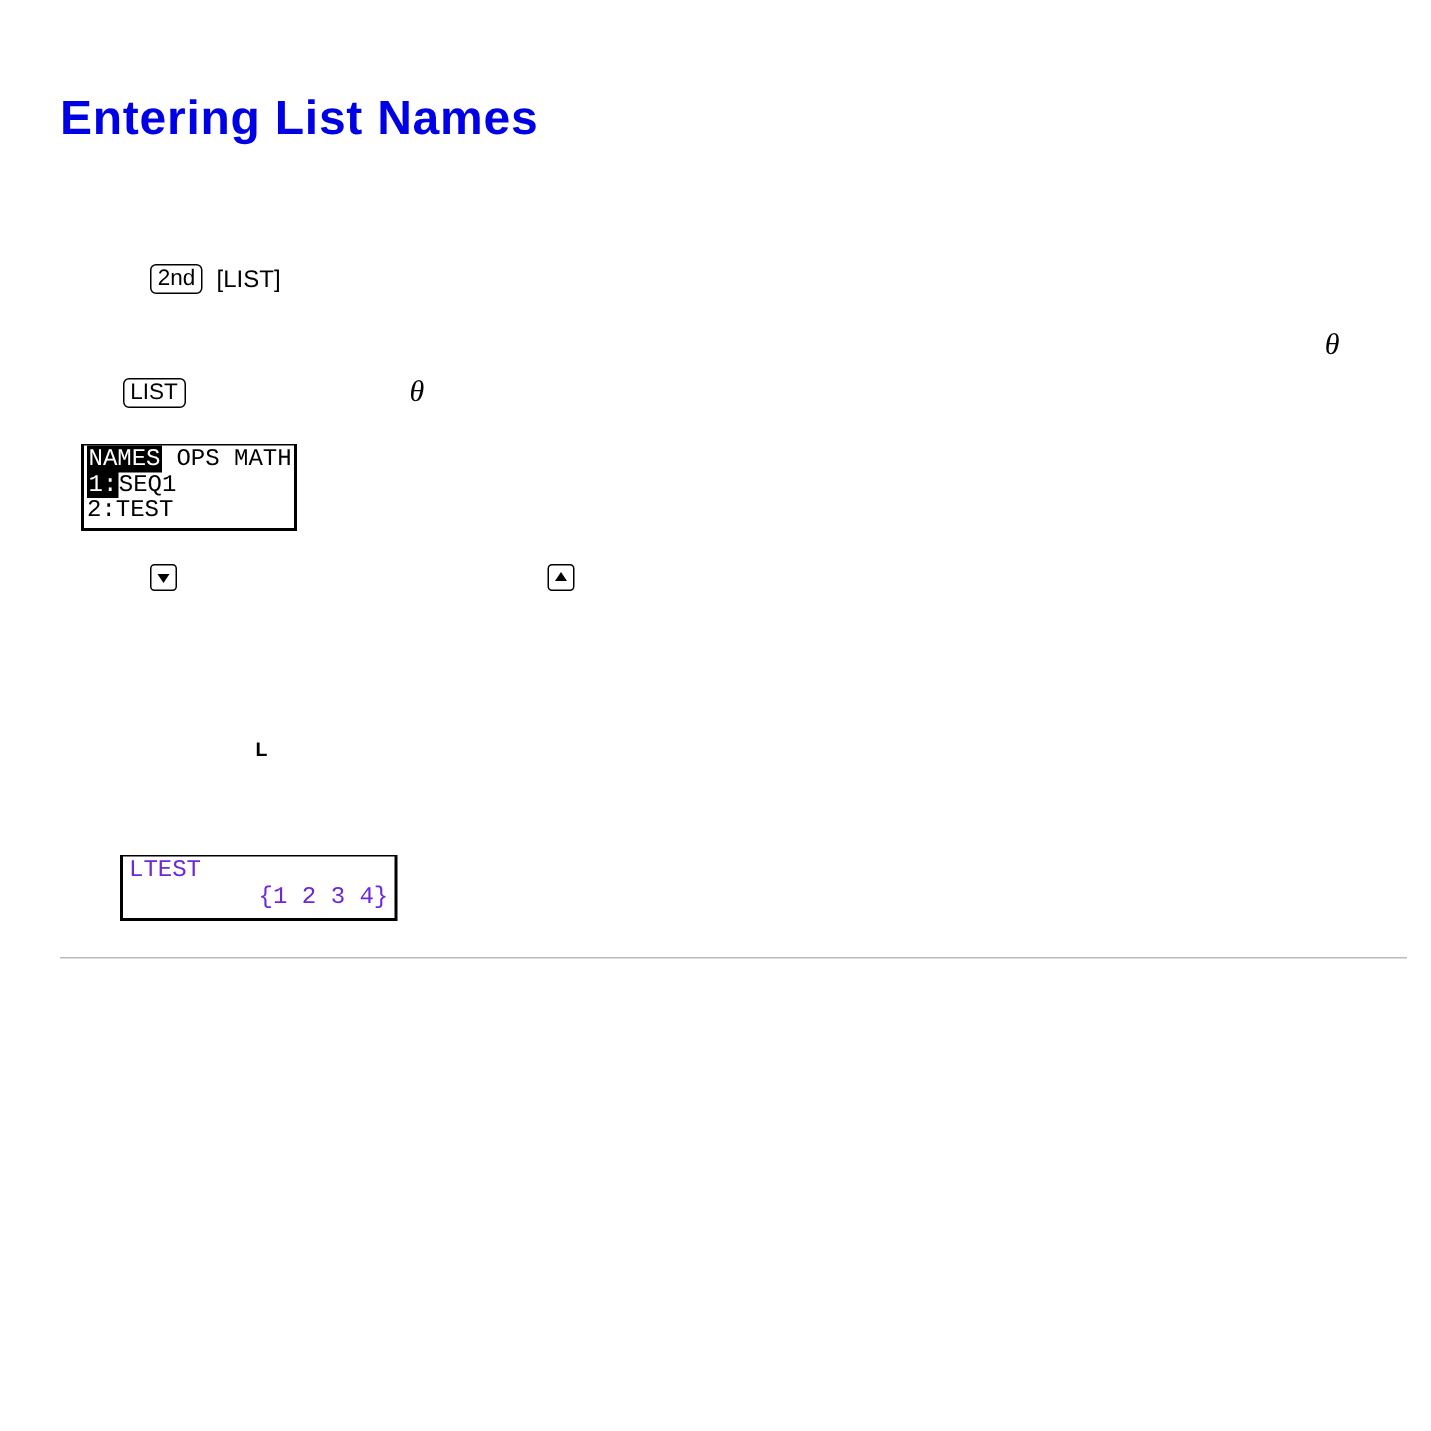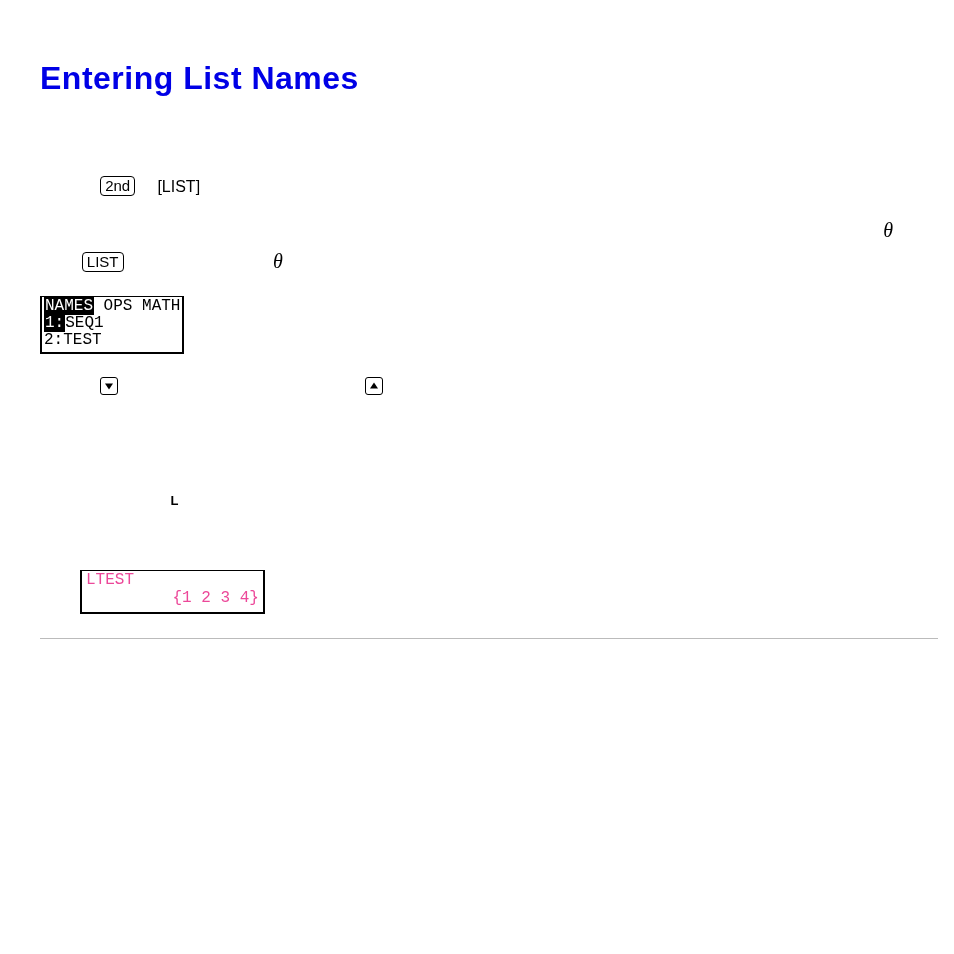--- a/index.html
+++ b/index.html
@@ -40,21 +40,21 @@
     line-height: 1.2;
     margin: 0 1px;
     position: relative;
     top: -1px;
   }
   .key-bracket {
     display:inline-block;
     color:#000;
     font-family: Arial, Helvetica, sans-serif;
     font-size: 16px;
-    margin: 0 17px;
+    margin: 0 4px;
   }
   .theta {
     font-family: 'Times New Roman', serif;
     font-style: italic;
     font-size: 20px;
     color:#000;
   }
   .arrow-key {
     display:inline-block;
     border:1.5px solid #000;
@@ -88,35 +88,35 @@
     display:inline-block;
     border:2px solid #000;
     border-top:1px solid #000;
     font-family: "Courier New", monospace;
     font-size:16px;
     line-height:1.05;
     color:#000;
     background:#fff;
     padding:1px 2px 4px 2px;
     white-space:pre;
-    margin: 4px 0;
+    margin: 4px 14px;
   }
   .screen .inv {
     background:#000;
     color:#fff;
     padding:0 1px;
   }
   .screen2 {
     display:inline-block;
     border:2px solid #000;
     border-top:1px solid #000;
     font-family: "Courier New", monospace;
     font-size:16px;
     line-height:1.1;
-    color:#ec4899;
+    color:#6d28d9;
     background:#fff;
     padding:1px 4px 4px 4px;
     white-space:pre;
     margin:4px 0 4px 40px;
   }
   .small-l {
     font-family: Arial, Helvetica;
     font-weight:bold;
     font-size:13px;
     color:#000;

